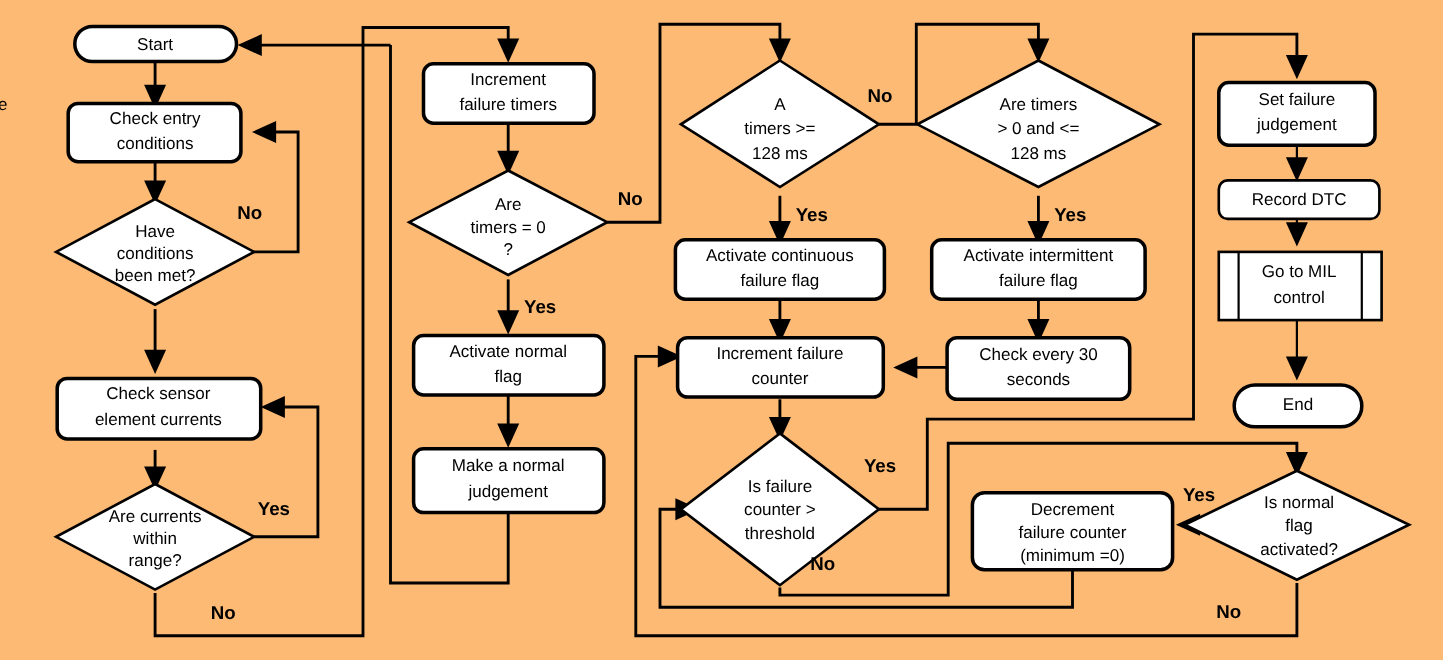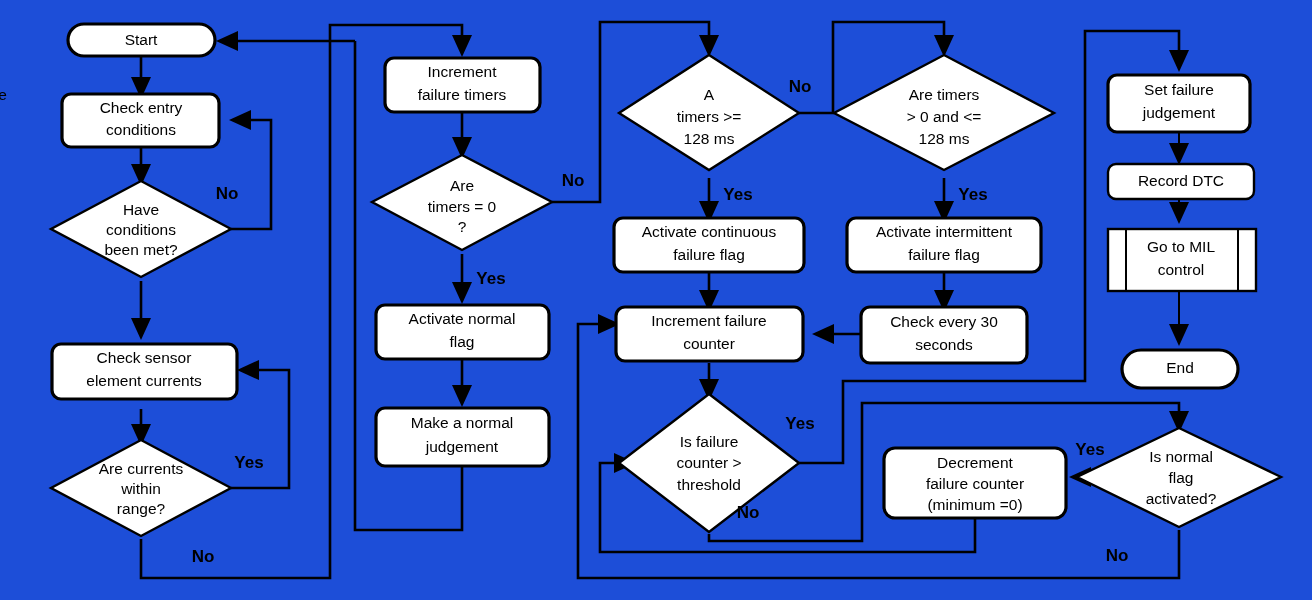--- a/index.html
+++ b/index.html
@@ -1,16 +1,16 @@
 <!DOCTYPE html>
 <html><head>
 <meta charset="utf-8">
 <style>
   html,body{margin:0;padding:0;background:#ffffff;}
-  #root{position:relative;width:1312px;height:600px;background:#1d4ed8;
+  #root{position:relative;width:1312px;height:600px;background:#fdba74;
         font-family:"Liberation Sans","DejaVu Sans",sans-serif;}
   svg{display:block;}
   .shape{fill:#ffffff;stroke:#000000;stroke-width:3.2;}
   .shape-thin{fill:#ffffff;stroke:#000000;stroke-width:2.4;}
   .conn{fill:none;stroke:#000000;stroke-width:2.6;stroke-linecap:butt;stroke-linejoin:miter;}
   .conn-thin{fill:none;stroke:#000000;stroke-width:2.0;}
   .head{fill:#000000;stroke:none;}
   .ntext{font-size:15.5px;fill:#000000;text-anchor:middle;dominant-baseline:middle;}
   .ltext{font-size:17px;font-weight:bold;fill:#000000;text-anchor:middle;dominant-baseline:middle;}
 </style>

